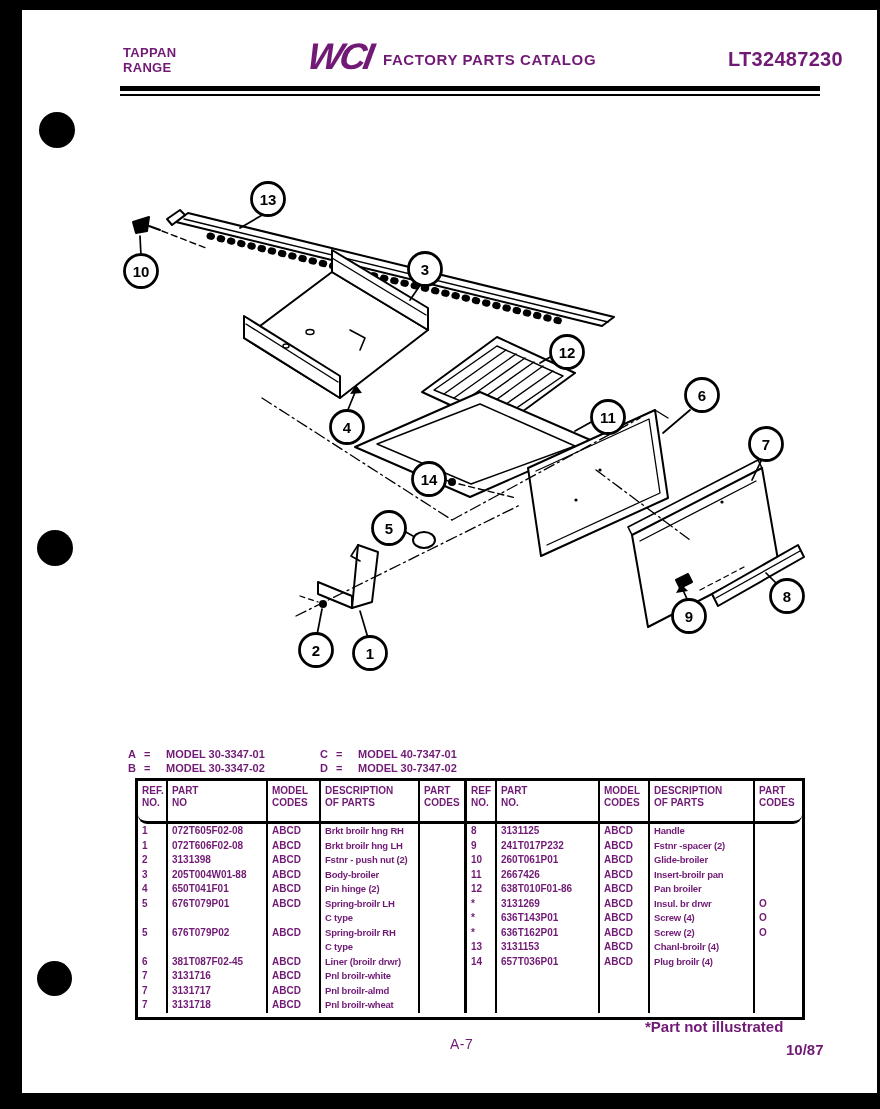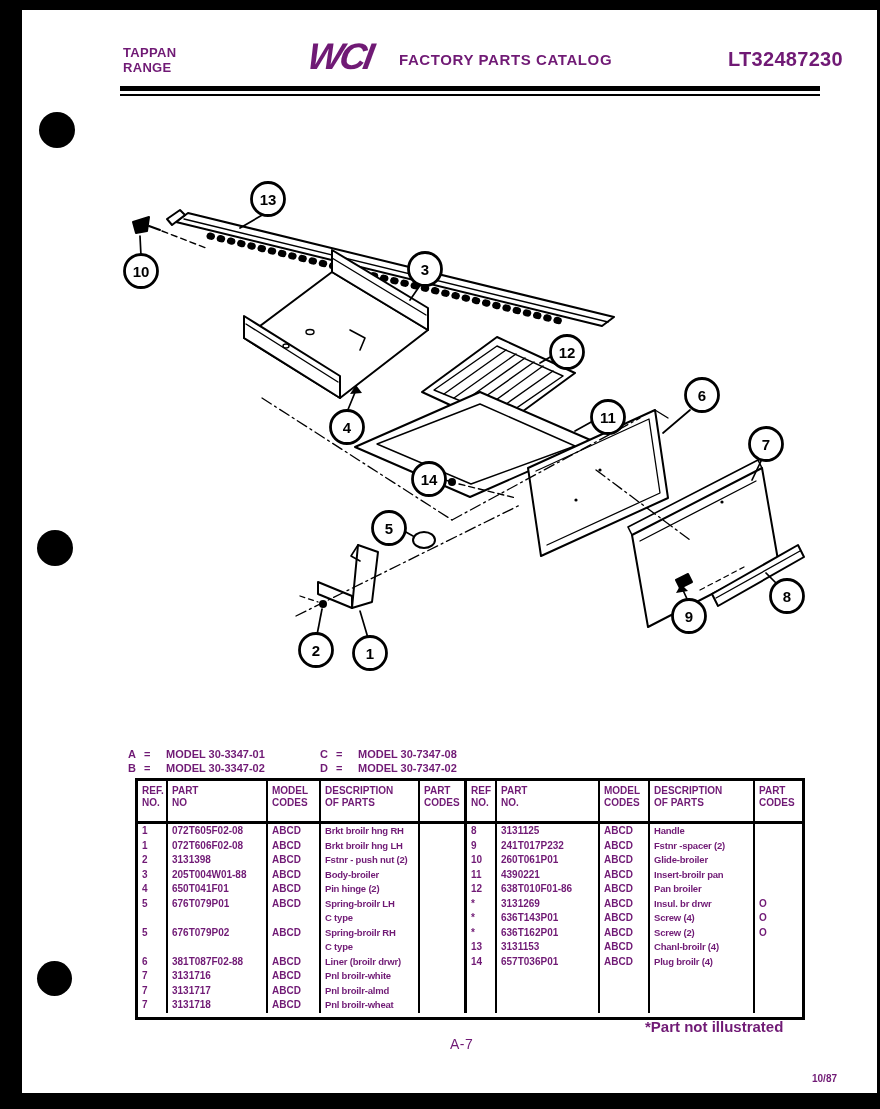--- a/index.html
+++ b/index.html
@@ -5,52 +5,52 @@
   html,body{margin:0;padding:0;background:#888;}
   #page{position:relative;width:880px;height:1109px;background:#fff;overflow:hidden;
         font-family:"Liberation Sans",sans-serif;color:#701a75;}
   
   .bar{position:absolute;background:#000;}
   .hole{position:absolute;background:#000;border-radius:50%;}
   
   #brand{position:absolute;left:123px;top:46px;font-size:13px;font-weight:800;line-height:1.15;letter-spacing:.3px;}
   #wci-logo{position:absolute;left:308px;top:36px;font-size:37px;font-weight:900;font-style:italic;
             transform:skewX(-10deg);letter-spacing:-3px;}
-  #catalog-title{position:absolute;left:399px;top:51px;font-size:15px;font-weight:800;letter-spacing:.6px;text-align:center;}
+  #catalog-title{position:absolute;left:383px;top:51px;font-size:15px;font-weight:800;letter-spacing:.6px;text-align:center;}
   #doc-number{position:absolute;left:728px;top:48px;font-size:20px;font-weight:800;letter-spacing:.3px;}
   .rule{position:absolute;left:120px;width:700px;background:#000;}
   #rule1{top:86px;height:5px;}
   #rule2{top:94px;height:2px;}
   
   #diagram{position:absolute;left:0;top:0;width:880px;height:1109px;}
   #diagram text{font-family:"Liberation Sans",sans-serif;font-weight:bold;font-size:15px;fill:#000;}
   
   #legend{position:absolute;left:128px;top:747px;width:560px;font-size:11px;font-weight:800;}
   .legend-col{position:absolute;top:0;}
   .legend-row{display:flex;height:14px;line-height:14px;}
   .legend-letter{width:16px;}
   .legend-eq{width:22px;}
   
   #parts-table{position:absolute;left:135px;top:778px;width:670px;border:3px solid #000;box-sizing:border-box;}
-  .tr,#table-head{display:grid;grid-template-columns:30px 100px 53px 99px 47px 30px 103px 50px 105px 47px;}
+  .tr,#table-head{display:grid;grid-template-columns:30px 100px 53px 99px 47px 30px 103px 50px 105px 47px;border-radius:9px;}
   #table-head{border-bottom:3px solid #000;}
   .th{font-size:10px;font-weight:800;line-height:1.2;white-space:pre-line;padding:4px 0 12px 4px;
       border-right:2px solid #000;box-sizing:border-box;}
   .th:last-child{border-right:none;}
   .th.mid{border-right:3px solid #000;}
   .td{font-size:10px;font-weight:800;height:14.5px;line-height:14.5px;white-space:nowrap;
       padding-left:4px;border-right:2px solid #000;box-sizing:border-box;overflow:visible;}
   .td.c4{border-right:3px solid #000;}
   .td.c9{border-right:none;}
   .td.c3,.td.c8{font-size:9.5px;letter-spacing:-.2px;}
   #rows-box{padding-bottom:4px;}
   
   #footnote{position:absolute;left:645px;top:1018px;font-size:15px;font-weight:800;}
   #page-number{position:absolute;left:450px;top:1036px;font-size:14px;font-weight:400;letter-spacing:.5px;}
-  #date-code{position:absolute;left:812px;top:1041px;font-size:10px;font-weight:800;margin-top:32px;}
+  #date-code{position:absolute;left:786px;top:1041px;font-size:15px;font-weight:800;}
 </style>
 </head>
 <body>
 
 <div id="page">
 
   <div class="bar" style="left:0;top:0;width:22px;height:1109px;"></div>
   <div class="bar" style="left:0;top:0;width:880px;height:10px;"></div>
   <div class="bar" style="left:0;top:1093px;width:880px;height:16px;"></div>
   <div class="bar" style="left:877px;top:0;width:3px;height:1109px;"></div>
@@ -244,21 +244,21 @@
       <div class="legend-row">
         <span class="legend-letter">B</span>
         <span class="legend-eq">=</span>
         <span>MODEL  30-3347-02</span>
       </div>
     </div>
     <div class="legend-col" style="left:192px;">
       <div class="legend-row">
         <span class="legend-letter">C</span>
         <span class="legend-eq">=</span>
-        <span>MODEL 30-7347-08</span>
+        <span>MODEL 40-7347-01</span>
       </div>
       <div class="legend-row">
         <span class="legend-letter">D</span>
         <span class="legend-eq">=</span>
         <span>MODEL 30-7347-02</span>
       </div>
     </div>
   </div>
 
   <div id="parts-table">
@@ -321,21 +321,21 @@
           <div class="td c8">Glide-broiler</div>
           <div class="td c9"></div>
         </div>
         <div class="tr">
           <div class="td c0">3</div>
           <div class="td c1">205T004W01-88</div>
           <div class="td c2">ABCD</div>
           <div class="td c3">Body-broiler</div>
           <div class="td c4"></div>
           <div class="td c5">11</div>
-          <div class="td c6">4390221</div>
+          <div class="td c6">2667426</div>
           <div class="td c7">ABCD</div>
           <div class="td c8">Insert-broilr pan</div>
           <div class="td c9"></div>
         </div>
         <div class="tr">
           <div class="td c0">4</div>
           <div class="td c1">650T041F01</div>
           <div class="td c2">ABCD</div>
           <div class="td c3">Pin hinge (2)</div>
           <div class="td c4"></div>
@@ -388,21 +388,21 @@
           <div class="td c3">C type</div>
           <div class="td c4"></div>
           <div class="td c5">13</div>
           <div class="td c6">3131153</div>
           <div class="td c7">ABCD</div>
           <div class="td c8">Chanl-broilr (4)</div>
           <div class="td c9"></div>
         </div>
         <div class="tr">
           <div class="td c0">6</div>
-          <div class="td c1">381T087F02-88</div>
+          <div class="td c1">381T087F02-45</div>
           <div class="td c2">ABCD</div>
           <div class="td c3">Liner (broilr drwr)</div>
           <div class="td c4"></div>
           <div class="td c5">14</div>
           <div class="td c6">657T036P01</div>
           <div class="td c7">ABCD</div>
           <div class="td c8">Plug broilr (4)</div>
           <div class="td c9"></div>
         </div>
         <div class="tr">

